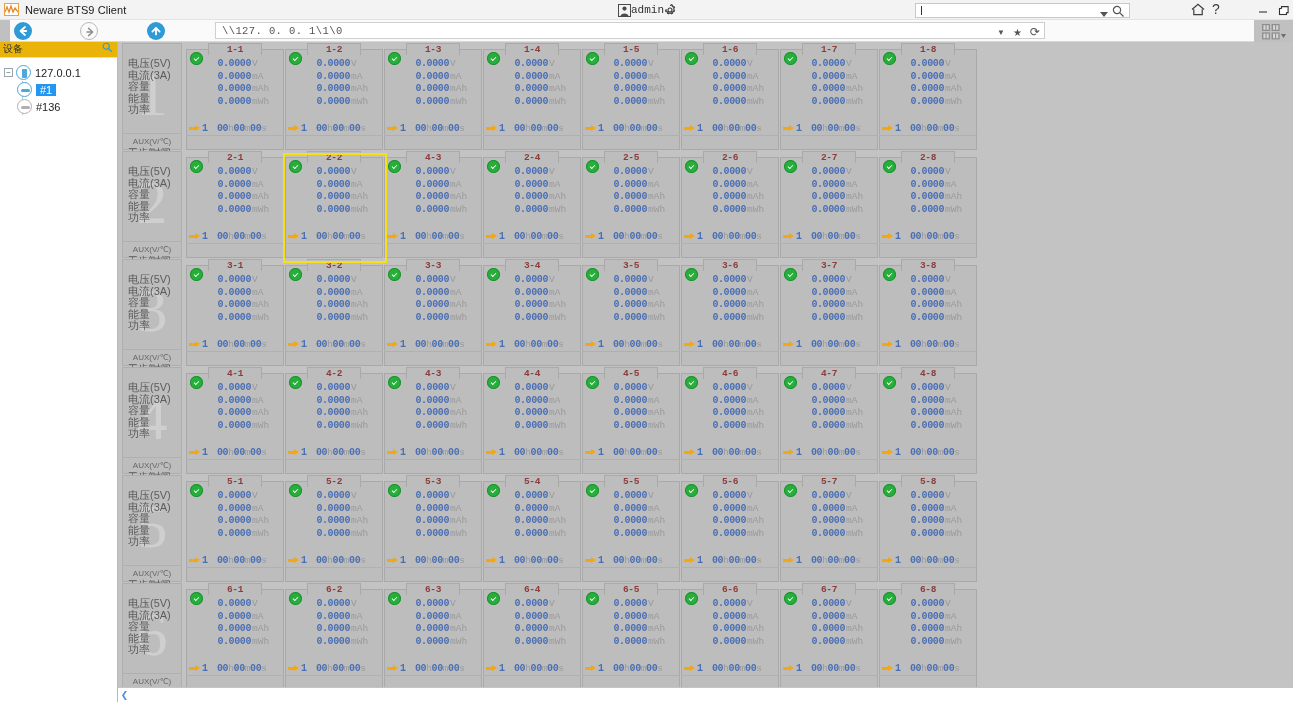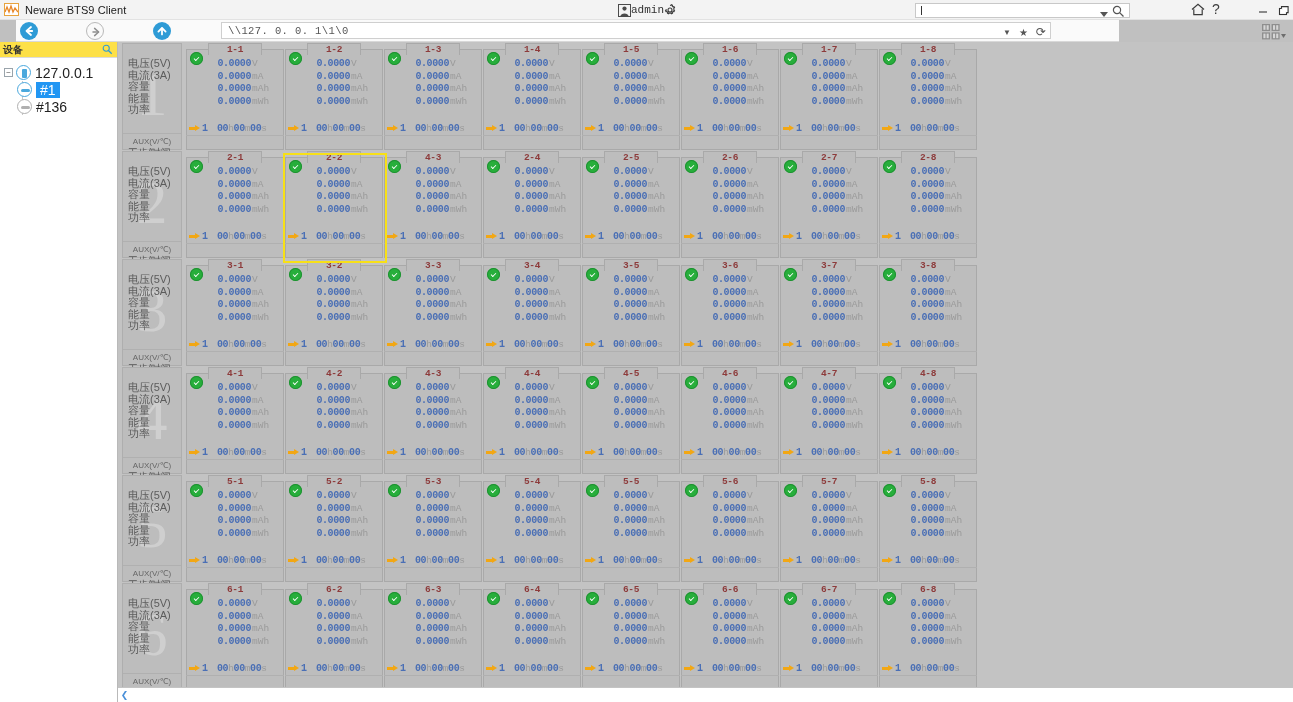--- a/index.html
+++ b/index.html
@@ -44,21 +44,21 @@
   .tb-right-ico{ position:absolute; top:3px; }
   .home-ico{ left:1191px; }
   .help-ico{ left:1212px; font-size:14px; color:#404040; line-height:13px; }
 
   .wbtn{ position:absolute; top:0px; width:22px; height:20px; display:flex; align-items:center; justify-content:center; }
   .w-min{ left:1252px; }
   .w-max{ left:1272px; }
 
   
   .navbar{
-    position:absolute; left:16px; top:20px; width:1103px; height:22px;
+    position:absolute; left:10px; top:20px; width:1244px; height:22px;
     background:#fafafa; border-bottom:1px solid #d8d8d8;
     display:flex; align-items:center;gap:44px;
   }
   .nav-btn{ width:18px; height:18px; border-radius:50%; margin-left:4px; position:relative; flex:none; }
   .nav-back{ background:#2e9bd6; }
   .nav-fwd{ background:#fafafa; border:1px solid #b9b9b9; }
   .nav-up{ background:#2e9bd6; margin-left:5px; }
   .nav-btn svg{ position:absolute; left:0; top:0; }
 
   .addr{
@@ -75,22 +75,22 @@
     position:absolute; right:4px; top:21px; width:30px; height:20px;
     display:flex; align-items:center; justify-content:center;
   }
 
   
   .sidebar{
     position:absolute; left:0; top:42px; width:118px; height:660px;
     background:#fff; border-right:1px solid #b9b9b9;
   }
   .sb-head{
-    height:16px; background:#fde047; border-bottom:1px solid #dcdcdc;
-    display:flex; align-items:flex-end; justify-content:space-between; padding:0 4px 0 3px;font-weight:bold;
+    height:16px; background:#eab308; border-bottom:1px solid #dcdcdc;
+    display:flex; align-items:flex-start; justify-content:space-between; padding:0 4px 0 3px;
   }
   .sb-head-title{ font-size:10px; color:#333; }
   .tree{ padding:6px 0 0 4px; }
   .tree-row{ display:flex; align-items:center; height:17px; position:relative; }
   .twisty{
     width:9px; height:9px; border:1px solid #9aa4ab; background:#fff;
     font-size:8px; line-height:7px; text-align:center; color:#555; margin-right:3px; flex:none;
   }
   .tnode-ico{
     width:15px; height:15px; border-radius:50%; border:1px solid #4aa8dd;
@@ -99,21 +99,21 @@
   .tnode-ico.dev::after{
     content:""; position:absolute; left:5px; top:3px; width:5px; height:9px;
     background:#4aa8dd; border-radius:1px;
   }
   .tnode-ico.chan::after{
     content:""; position:absolute; left:3px; top:6px; width:9px; height:3px;
     background:#4aa8dd; border-radius:2px;
   }
   .tnode-ico.gray{ border-color:#b0b0b0; }
   .tnode-ico.gray::after{ background:#b0b0b0; }
-  .tlabel{ font-size:14px; color:#222; }
+  .tlabel{ font-size:11px; color:#222; }
   .tlabel.sel{ background:#2196f3; color:#fff; padding:0 4px; }
   .indent1{ margin-left:13px; }
   .tree-line{
     position:absolute; left:18px; top:17px; width:1px; height:34px; background:#c9c9c9;
   }
 
   
   .main{
     position:absolute; left:118px; top:42px; width:1175px; height:645px;
     background:#c3c3c3; overflow:hidden;

